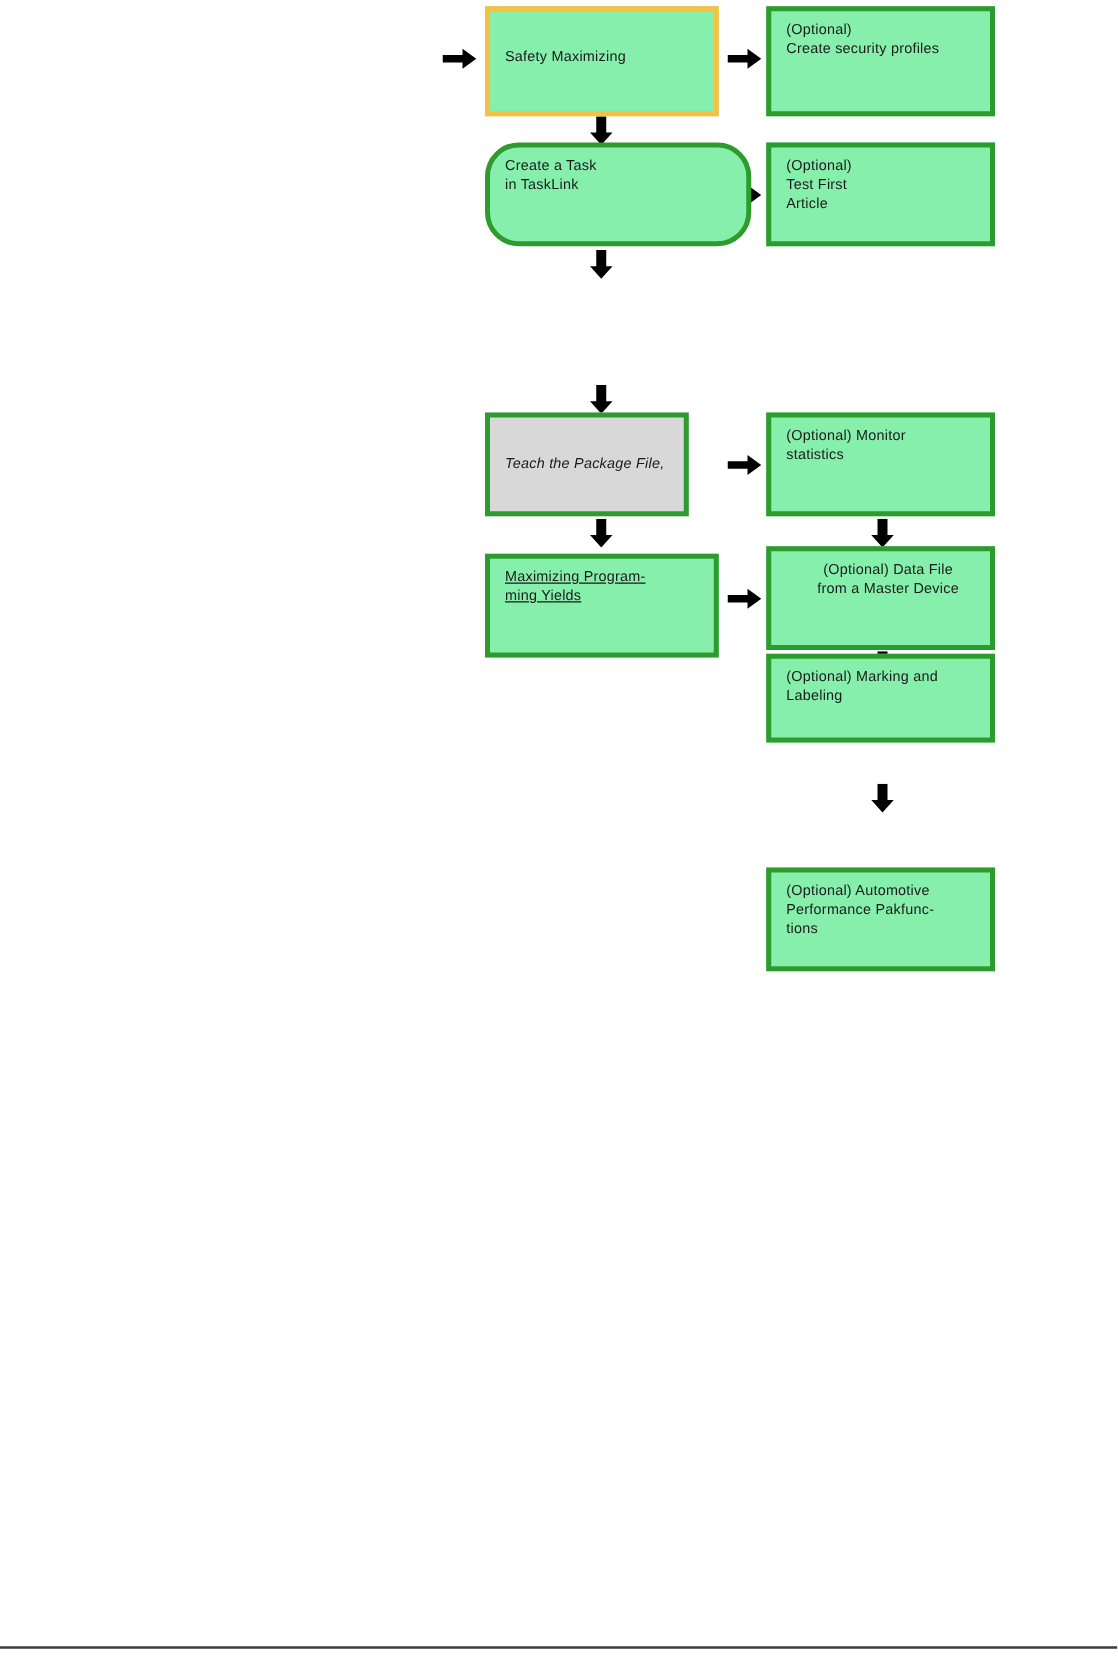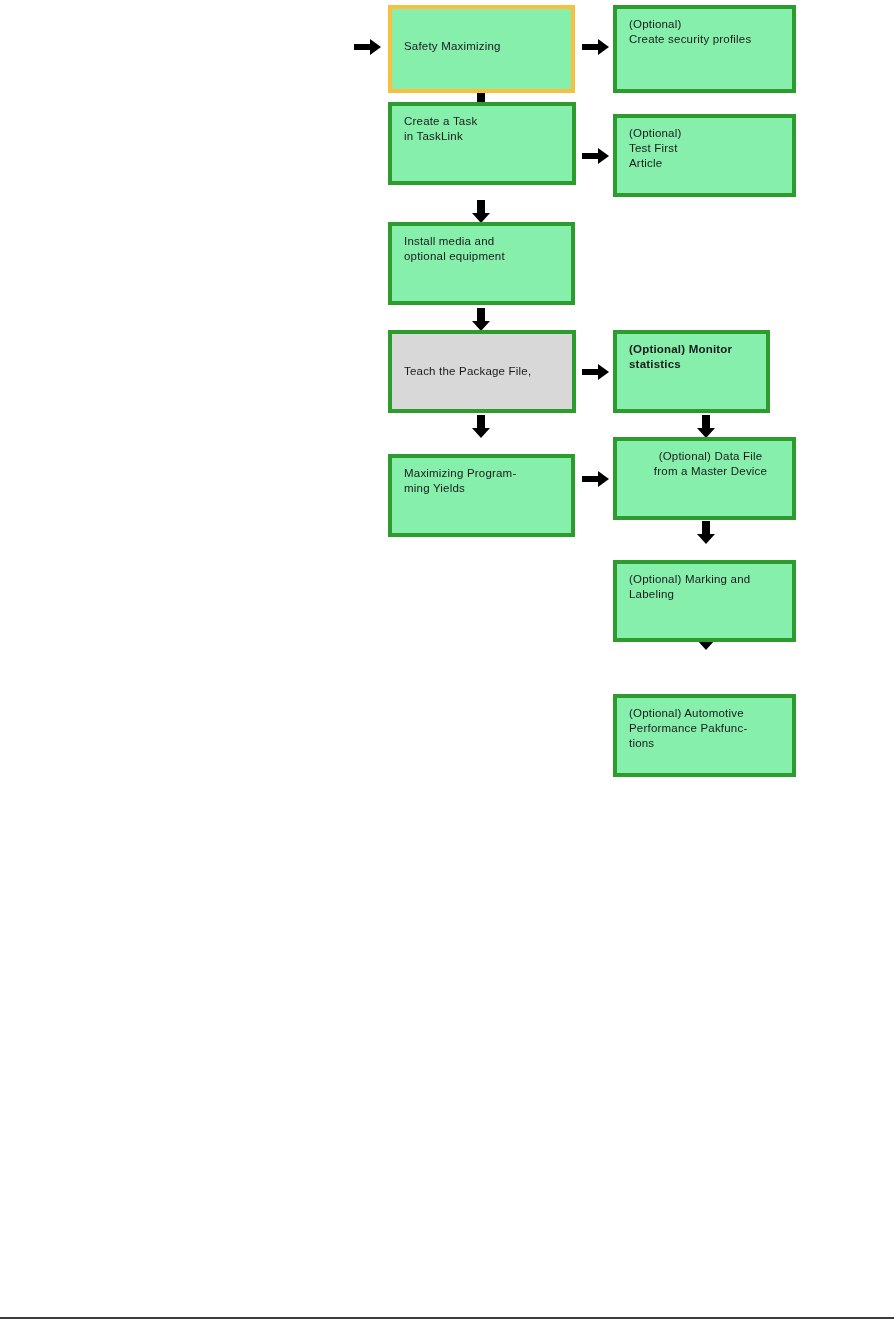--- a/index.html
+++ b/index.html
@@ -136,61 +136,57 @@
   <div class="arrow" style="left:696px; top:627px;">
     <svg width="20" height="24" viewBox="0 0 20 24">
         <path d="M6 0 H14 V13 H19 L10 23 L1 13 H6 Z" fill="#000"></path>
       </svg>
   </div>
 
   <div class="node highlight vcenter" style="left:388px; top:5px; width:187px; height:88px;">
     <div class="node-label">Safety Maximizing</div>
   </div>
 
-  <div class="node" style="left:388px; top:102px; width:188px; height:83px;">
+  <div class="node" style="left:388px; top:114px; width:213px; height:83px;border-radius:27px;">
     <div class="node-label">Create a Task
 in TaskLink</div>
   </div>
 
-  <div class="node" style="left:388px; top:222px; width:187px; height:83px;">
-    <div class="node-label">Install media and
-optional equipment</div>
-  </div>
 
-  <div class="node shaded" style="left:388px; top:330px; width:188px; height:83px;">
+  <div class="node shaded" style="left:388px; top:330px; width:163px; height:83px;font-style:italic;">
     <div class="node-label">Teach the Package File,</div>
   </div>
 
-  <div class="node" style="left:388px; top:454px; width:187px; height:83px;">
+  <div class="node" style="left:388px; top:443px; width:187px; height:83px;text-decoration:underline;">
     <div class="node-label">Maximizing Program-
 ming Yields</div>
   </div>
 
   <div class="node" style="left:613px; top:5px; width:183px; height:88px;">
     <div class="node-label">(Optional)
 Create security profiles</div>
   </div>
 
   <div class="node" style="left:613px; top:114px; width:183px; height:83px;">
     <div class="node-label">(Optional)
 Test First
 Article</div>
   </div>
 
-  <div class="node" style="left:613px; top:330px; width:157px; height:83px;font-weight:bold;">
+  <div class="node" style="left:613px; top:330px; width:183px; height:83px;">
     <div class="node-label">(Optional) Monitor
 statistics</div>
   </div>
 
   <div class="node" style="left:613px; top:437px; width:183px; height:83px;text-align:center;">
     <div class="node-label">(Optional) Data File
 from a Master Device</div>
   </div>
 
-  <div class="node" style="left:613px; top:560px; width:183px; height:82px;">
+  <div class="node" style="left:613px; top:523px; width:183px; height:71px;">
     <div class="node-label">(Optional) Marking and
 Labeling</div>
   </div>
 
   <div class="node" style="left:613px; top:650px; width:183px; height:83px;margin-top:44px;">
     <div class="node-label">(Optional) Automotive
 Performance Pakfunc-
 tions</div>
   </div>
 

